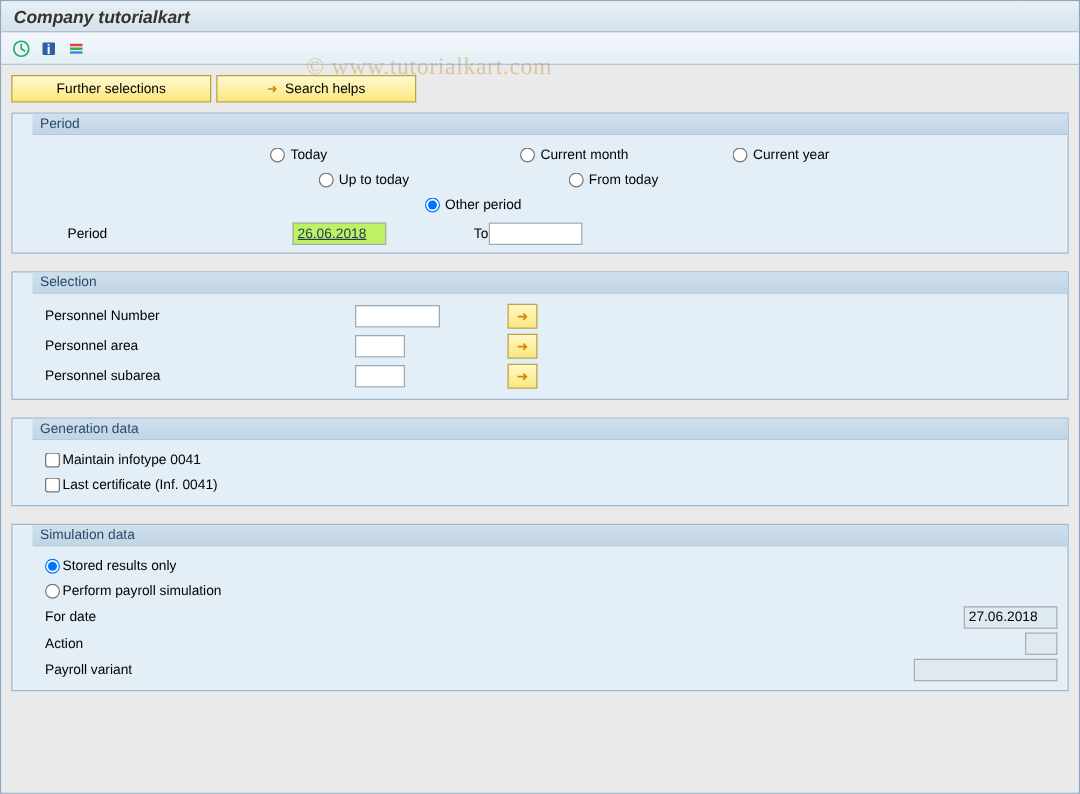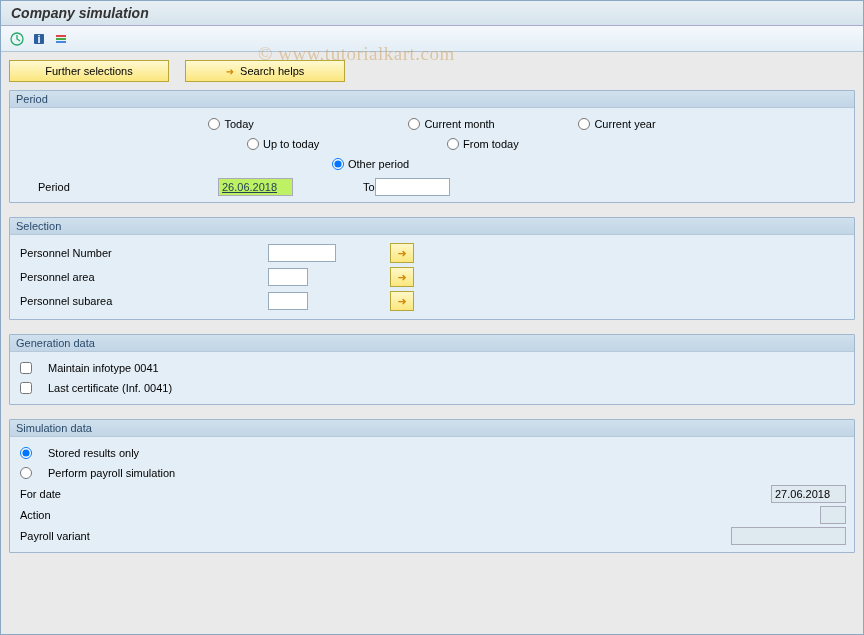--- a/index.html
+++ b/index.html
@@ -1,56 +1,56 @@
 <!DOCTYPE html>
 <html><head>
   <meta charset="utf-8">
   <style>
     * { box-sizing: border-box; margin: 0; padding: 0; font-family: Arial, sans-serif; font-size: 11px; }
     body { background: #f0f0f0; width: 864px; height: 635px; overflow: hidden; border: 1px solid #8aa8c4; }
     .titlebar { background: linear-gradient(#e8eff4, #d6e3ec); padding: 4px 10px; border-bottom: 1px solid #aac; }
     .titlebar h1 { font-size: 14px; font-weight: bold; font-style: italic; color: #333; }
     .toolbar { background: linear-gradient(#f4f8fc, #e4eef6); padding: 3px 8px; border-bottom: 1px solid #b0c4d8; display: flex; gap: 6px; align-items: center; height: 26px; }
     .tb-icon { width: 16px; height: 16px; display: inline-flex; align-items: center; justify-content: center; cursor: pointer; font-size: 13px; }
-    .watermark { position: absolute; left: 258px; top: 43px; font-size: 19px; color: rgba(200,150,80,0.45); font-family: Georgia, serif; pointer-events: none; z-index: 100; letter-spacing: 0.5px; }
+    .watermark { position: absolute; left: 245px; top: 43px; font-size: 19px; color: rgba(200,150,80,0.45); font-family: Georgia, serif; pointer-events: none; z-index: 100; letter-spacing: 0.5px; }
     .content { padding: 8px 8px; background: #eaeaea; height: calc(100% - 50px); overflow: auto; }
-    .btn-row { display: flex; gap: 16px; margin-bottom: 8px; }
+    .btn-row { display: flex; gap: 4px; margin-bottom: 8px; }
     .action-btn { background: linear-gradient(#fff9d0, #fbe77e); border: 1px solid #b8a638; padding: 3px 8px; min-width: 160px; text-align: center; cursor: pointer; display: flex; align-items: center; justify-content: center; gap: 6px; height: 22px; }
     .action-btn.with-icon::before { content: "➜"; color: #d48806; font-size: 10px; }
-    .groupbox { border: 1px solid #9fb8cf; background: #e3eef6; margin-bottom: 14px; border-radius: 1px; }
+    .groupbox { border: 1px solid #9fb8cf; background: #e3eef6; margin-bottom: 14px; border-radius: 1px; padding-left: 16px; }
     .groupbox-title { background: linear-gradient(#d0e0ed, #c1d5e6); padding: 2px 6px; font-size: 11px; color: #2a4a6a; border-bottom: 1px solid #b5c9db; }
     .groupbox-body { padding: 6px 8px; }
     .radio-row { display: flex; align-items: center; height: 20px; justify-content: center; }
     .radio-col1 { width: 200px; display: flex; align-items: center; gap: 4px; }
     .radio-col2 { width: 170px; display: flex; align-items: center; gap: 4px; }
     .radio-col3 { display: flex; align-items: center; gap: 4px; }
     input[type=radio], input[type=checkbox] { width: 12px; height: 12px; }
     .period-inputs { display: flex; align-items: center; margin-top: 4px; }
     .period-label { margin-left: 20px; width: 180px; }
     .date-input { width: 75px; height: 18px; background: #dfe9f0; border: 1px solid #aab; padding: 1px 3px; text-align: left; color: #245; }
     .date-input.highlighted { background: #bef264; text-decoration: underline; }
     .to-label { margin-left: 70px; }
     .empty-input { width: 75px; height: 18px; background: #fff; border: 1px solid #9ab; }
     .sel-row { display: flex; align-items: center; height: 24px; }
     .sel-label { width: 250px; padding-left: 2px; }
     .sel-input { width: 68px; height: 18px; background: #fff; border: 1px solid #9ab; margin-right: 4px; }
     .sel-input.narrow { width: 40px; }
     .multi-btn { width: 24px; height: 20px; background: linear-gradient(#fff8c8, #fbe77e); border: 1px solid #b8a638; display: inline-flex; align-items: center; justify-content: center; margin-left: 50px; cursor: pointer; color: #d48806; font-size: 11px; }
-    .chk-row { display: flex; align-items: center; gap: 16px; height: 20px; padding-left: 2px; }
+    .chk-row { display: flex; align-items: center; gap: 2px; height: 20px; padding-left: 2px; }
     .sim-row { display: flex; align-items: center; height: 21px; justify-content: space-between; }
     .sim-label { width: 250px; padding-left: 2px; }
     .sim-input { width: 75px; height: 18px; background: #dfe9f0; border: 1px solid #aab; padding: 1px 3px; }
     .sim-input.tiny { width: 26px; background: #dfe9f0; }
     .sim-input.wide { width: 115px; }
   </style>
 </head>
 <body>
 
 <div class="titlebar">
-  <h1>Company simulation</h1>
+  <h1>Company tutorialkart</h1>
 </div>
 
 <div class="toolbar">
   <span class="tb-icon">
     <svg width="14" height="14" viewBox="0 0 14 14">
         <circle cx="7" cy="7" r="6" fill="none" stroke="#2a6" stroke-width="1.3"></circle>
         <path d="M7 3 L7 7 L10 9" stroke="#2a6" stroke-width="1.3" fill="none"></path>
       </svg>
   </span>
   <span class="tb-icon">

